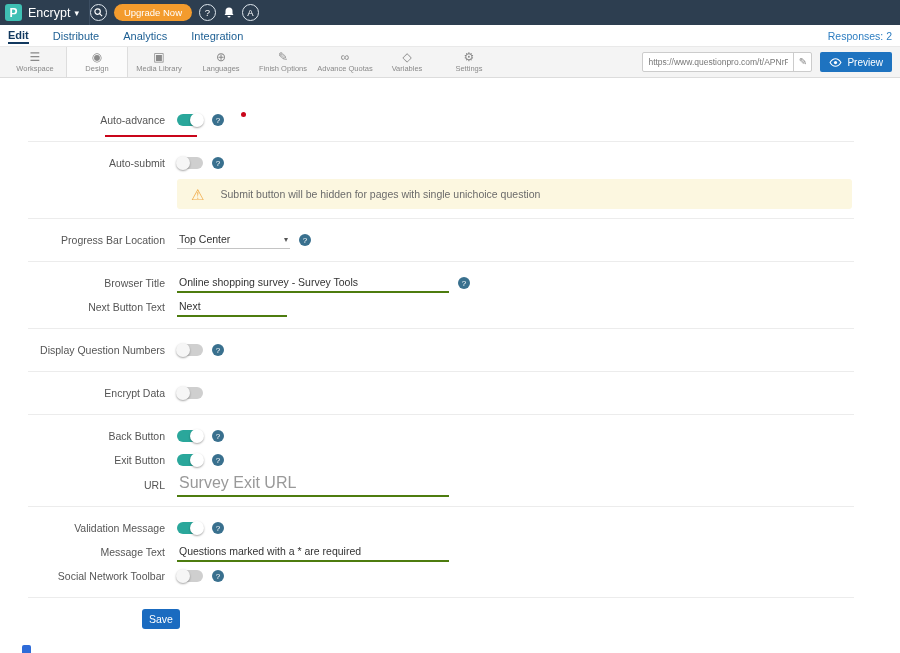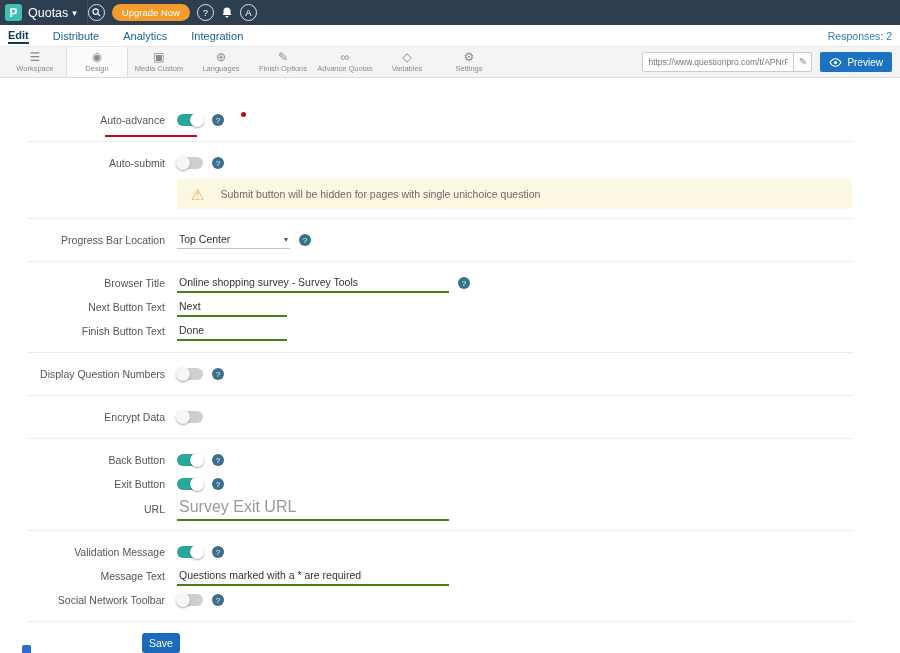--- a/index.html
+++ b/index.html
@@ -85,21 +85,21 @@
 
   .chat-corner { position:absolute; left:22px; bottom:0; width:9px; height:8px; background:#2e6bd8; border-radius:2px 2px 0 0; }
 </style>
 </head>
 <body>
 
 <header class="topbar">
   <div class="tb-left">
     <div class="logo">P</div>
     <div class="surveys-menu">
-      <span>Quotas</span>
+      <span>Encrypt</span>
       <span class="tb-caret">▾</span>
     </div>
   </div>
   <div class="tb-right">
     <span class="circle-btn">
       <svg width="9" height="9" viewBox="0 0 10 10">
           <circle cx="4" cy="4" r="3" fill="none" stroke="#fff" stroke-width="1.3"></circle>
           <line x1="6.2" y1="6.2" x2="9" y2="9" stroke="#fff" stroke-width="1.3"></line>
         </svg>
     </span>
@@ -128,21 +128,21 @@
   <div class="tool">
     <span class="tool-icon">☰</span>
     <span class="tool-label">Workspace</span>
   </div>
   <div class="tool active">
     <span class="tool-icon">◉</span>
     <span class="tool-label">Design</span>
   </div>
   <div class="tool">
     <span class="tool-icon">▣</span>
-    <span class="tool-label">Media Custom</span>
+    <span class="tool-label">Media Library</span>
   </div>
   <div class="tool">
     <span class="tool-icon">⊕</span>
     <span class="tool-label">Languages</span>
   </div>
   <div class="tool">
     <span class="tool-icon">✎</span>
     <span class="tool-label">Finish Options</span>
   </div>
   <div class="tool">
@@ -230,26 +230,20 @@
       </span>
     </div>
 
     <div class="row">
       <span class="lbl">Next Button Text</span>
       <span class="ctl">
         <input class="uinput w-small" value="Next" style="">
       </span>
     </div>
 
-    <div class="row">
-      <span class="lbl">Finish Button Text</span>
-      <span class="ctl">
-        <input class="uinput w-small" value="Done" style="">
-      </span>
-    </div>
 
     <div class="divider"></div>
 
     <div class="row">
       <span class="lbl">Display Question Numbers</span>
       <span class="ctl">
         <span class="toggle off">
             <span class="knob"></span>
           </span>
         <span class="qhelp">?</span>

